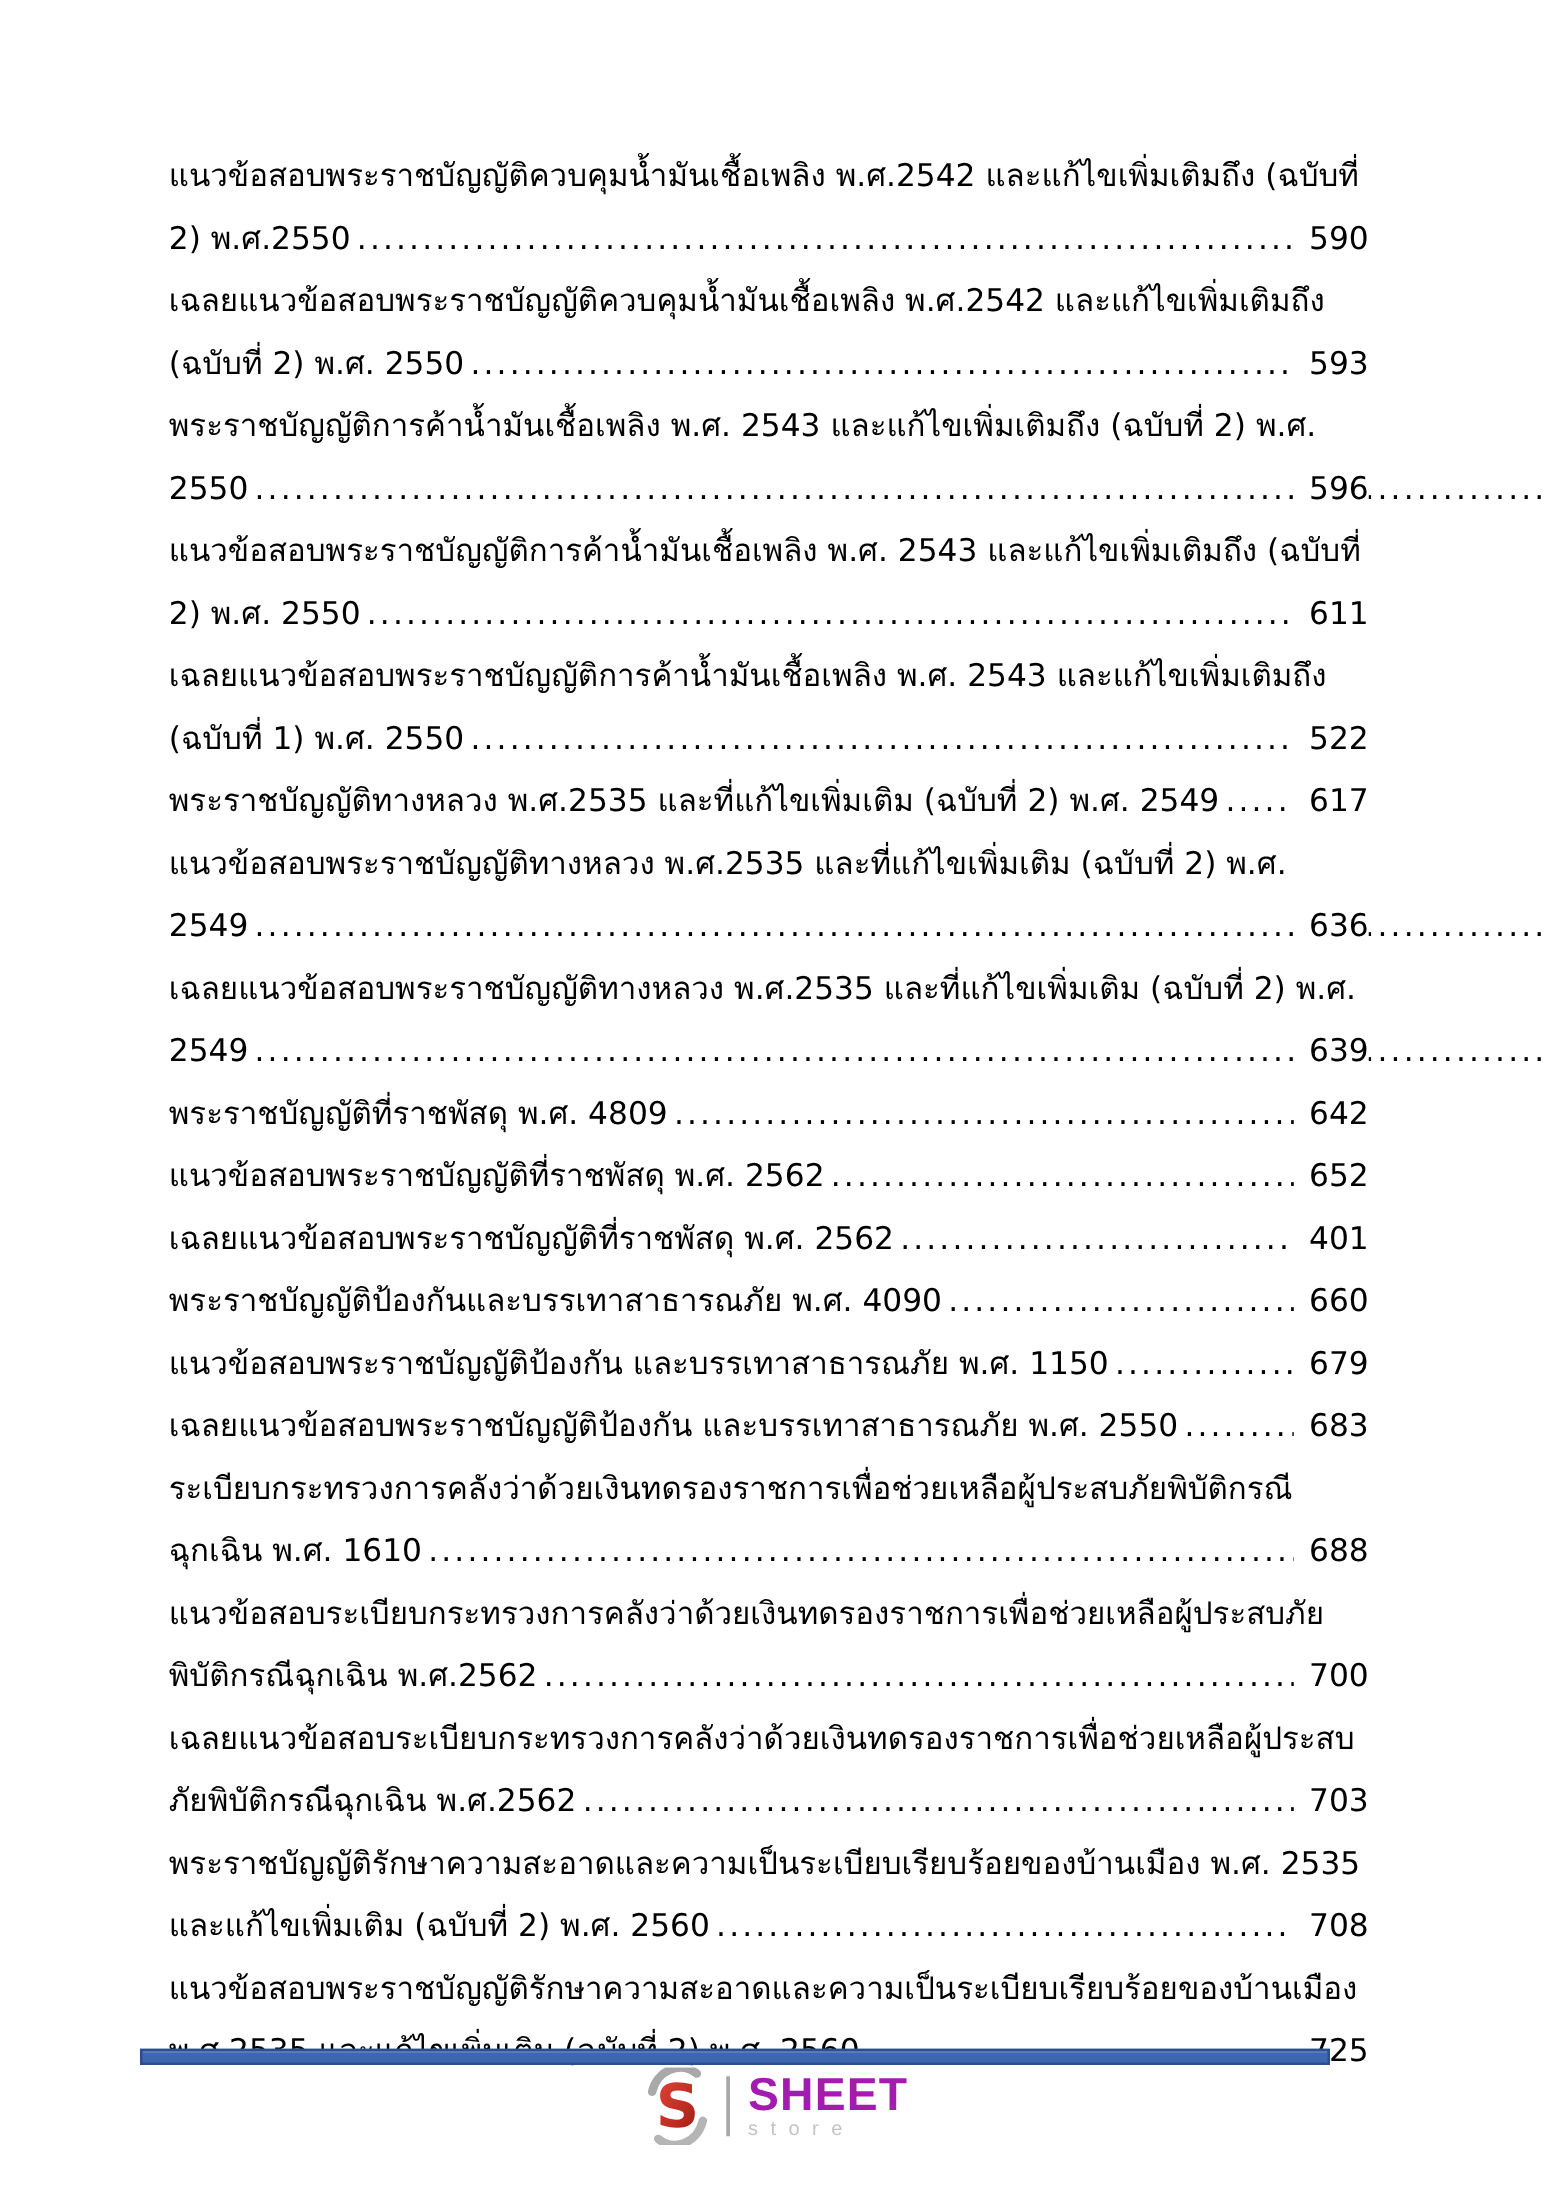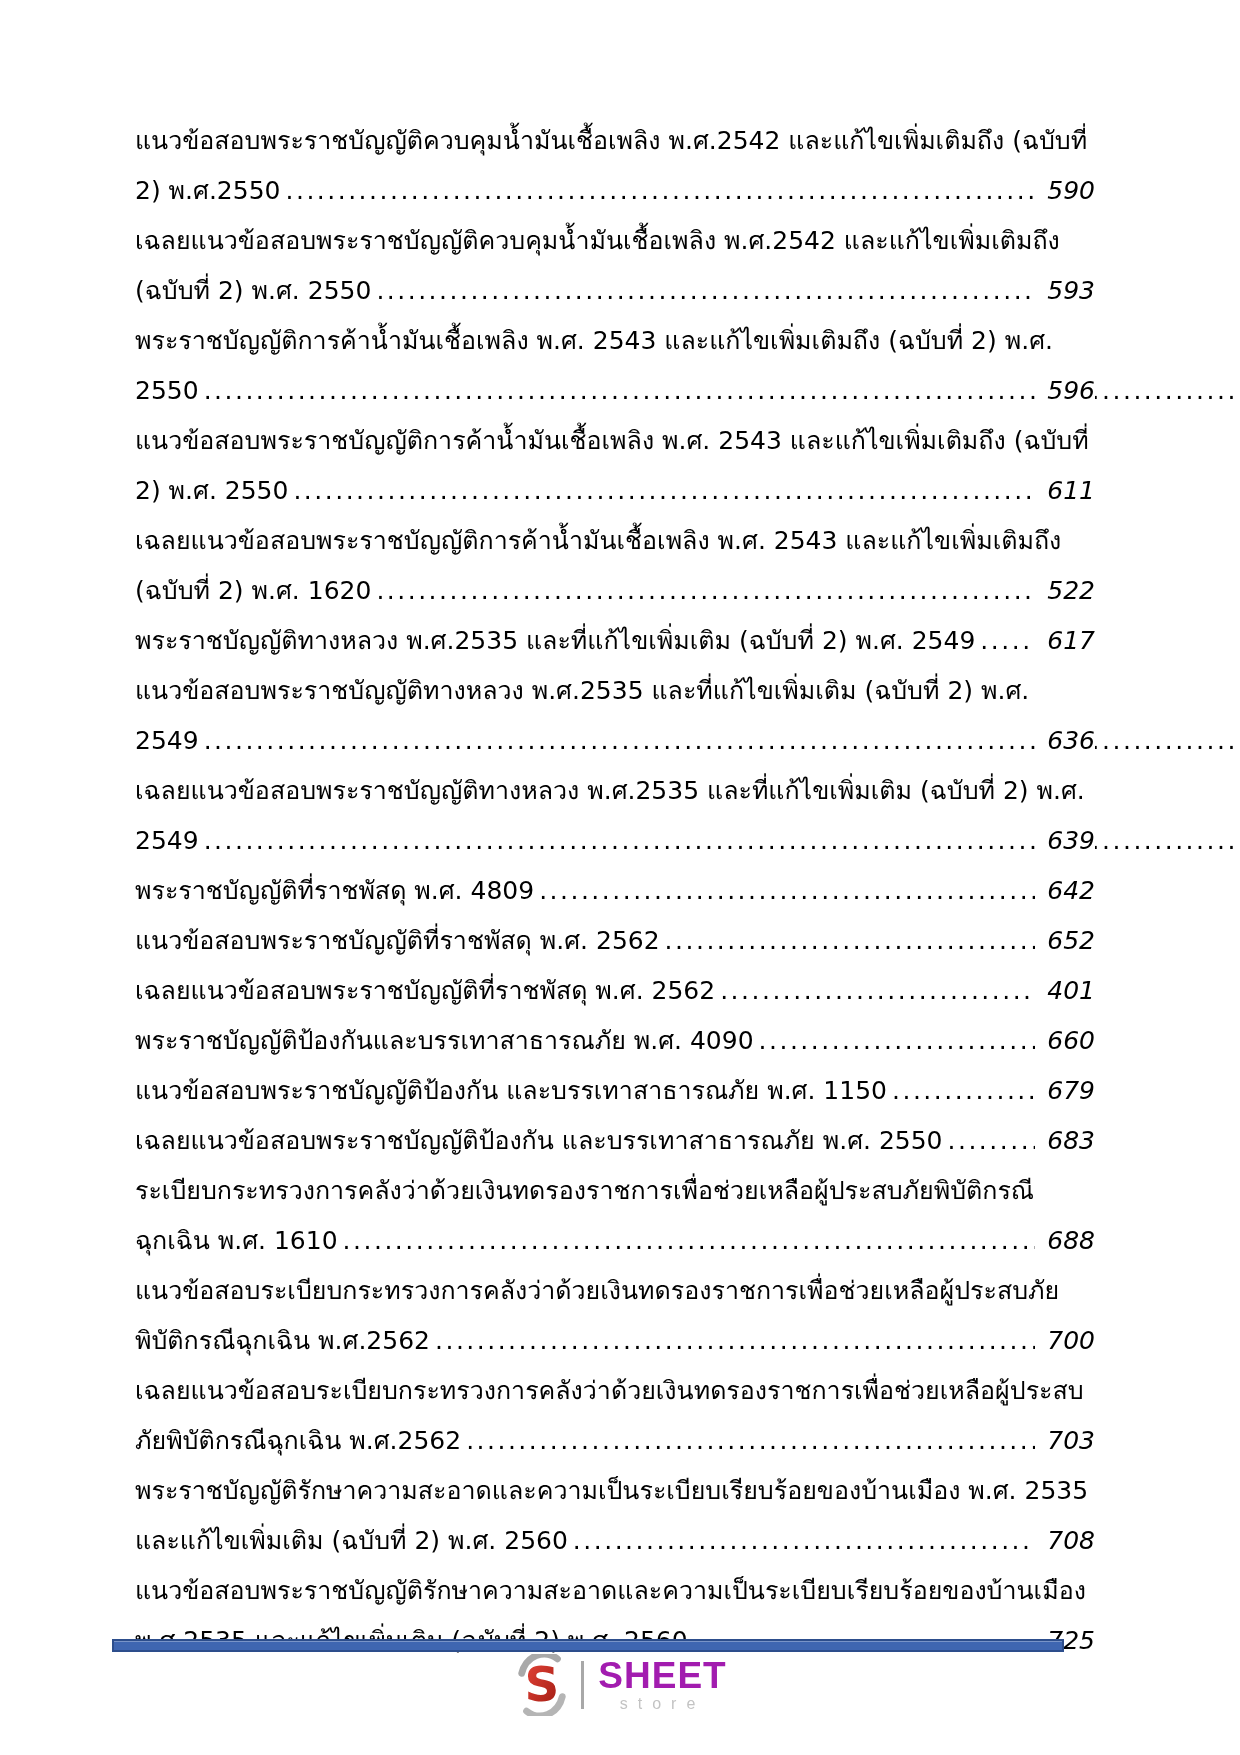--- a/index.html
+++ b/index.html
@@ -34,21 +34,20 @@
     word-break: break-all;
     margin-left: 5px;
     white-space: normal;
   }
   .toc-page {
     position: absolute;
     right: 0;
     bottom: 0;
     background: #ffffff;
     padding-left: 12px;
-    font-style: italic;
   }
   
   .footer-bar {
     position: absolute;
     left: 112px;
     top: 1639px;
     width: 952px;
     height: 13px;
     box-sizing: border-box;
     border: 2px solid #2d4e8c;
@@ -80,38 +79,37 @@
     letter-spacing: 1px;
     color: #a21caf;
   }
   .logo-sub {
     font-family: "Liberation Sans", sans-serif;
     font-size: 16px;
     line-height: 16px;
     letter-spacing: 10px;
     color: #c3c3c3;
     margin-top: 3px;
-    text-align: center;
   }
 </style>
 </head>
 <body>
 
 <div class="page">
 
   <main class="toc" id="toc-list">
   <div class="toc-entry"><span class="toc-title">แนวข้อสอบพระราชบัญญัติควบคุมน้ำมันเชื้อเพลิง พ.ศ.2542 และแก้ไขเพิ่มเติมถึง (ฉบับที่ 2) พ.ศ.2550</span><span class="toc-leader">.............................................................................</span><span class="toc-page">590</span></div>
 
   <div class="toc-entry"><span class="toc-title">เฉลยแนวข้อสอบพระราชบัญญัติควบคุมน้ำมันเชื้อเพลิง พ.ศ.2542 และแก้ไขเพิ่มเติมถึง (ฉบับที่ 2) พ.ศ. 2550</span><span class="toc-leader">....................................................................</span><span class="toc-page">593</span></div>
 
   <div class="toc-entry"><span class="toc-title">พระราชบัญญัติการค้าน้ำมันเชื้อเพลิง พ.ศ. 2543 และแก้ไขเพิ่มเติมถึง (ฉบับที่ 2) พ.ศ. 2550</span><span class="toc-leader">........................................................................................................................................................................................................................................................................................................................................................................................................................................................................................................................................................................................................................</span><span class="toc-page">596</span></div>
 
   <div class="toc-entry"><span class="toc-title">แนวข้อสอบพระราชบัญญัติการค้าน้ำมันเชื้อเพลิง พ.ศ. 2543 และแก้ไขเพิ่มเติมถึง (ฉบับที่ 2) พ.ศ. 2550</span><span class="toc-leader">............................................................................</span><span class="toc-page">611</span></div>
 
-  <div class="toc-entry"><span class="toc-title">เฉลยแนวข้อสอบพระราชบัญญัติการค้าน้ำมันเชื้อเพลิง พ.ศ. 2543 และแก้ไขเพิ่มเติมถึง (ฉบับที่ 2) พ.ศ. 1620</span><span class="toc-leader">....................................................................</span><span class="toc-page">522</span></div>
+  <div class="toc-entry"><span class="toc-title">เฉลยแนวข้อสอบพระราชบัญญัติการค้าน้ำมันเชื้อเพลิง พ.ศ. 2543 และแก้ไขเพิ่มเติมถึง (ฉบับที่ 1) พ.ศ. 2550</span><span class="toc-leader">....................................................................</span><span class="toc-page">522</span></div>
 
   <div class="toc-entry"><span class="toc-title">พระราชบัญญัติทางหลวง พ.ศ.2535 และที่แก้ไขเพิ่มเติม (ฉบับที่ 2) พ.ศ. 2549</span><span class="toc-leader">..........</span><span class="toc-page">617</span></div>
 
   <div class="toc-entry"><span class="toc-title">แนวข้อสอบพระราชบัญญัติทางหลวง พ.ศ.2535 และที่แก้ไขเพิ่มเติม (ฉบับที่ 2) พ.ศ. 2549</span><span class="toc-leader">........................................................................................................................................................................................................................................................................................................................................................................................................................................................................................................................................................................................................................</span><span class="toc-page">636</span></div>
 
   <div class="toc-entry"><span class="toc-title">เฉลยแนวข้อสอบพระราชบัญญัติทางหลวง พ.ศ.2535 และที่แก้ไขเพิ่มเติม (ฉบับที่ 2) พ.ศ. 2549</span><span class="toc-leader">........................................................................................................................................................................................................................................................................................................................................................................................................................................................................................................................................................................................................................</span><span class="toc-page">639</span></div>
 
   <div class="toc-entry"><span class="toc-title">พระราชบัญญัติที่ราชพัสดุ พ.ศ. 4809</span><span class="toc-leader">.....................................................</span><span class="toc-page">642</span></div>
 
   <div class="toc-entry"><span class="toc-title">แนวข้อสอบพระราชบัญญัติที่ราชพัสดุ พ.ศ. 2562</span><span class="toc-leader">.........................................</span><span class="toc-page">652</span></div>

